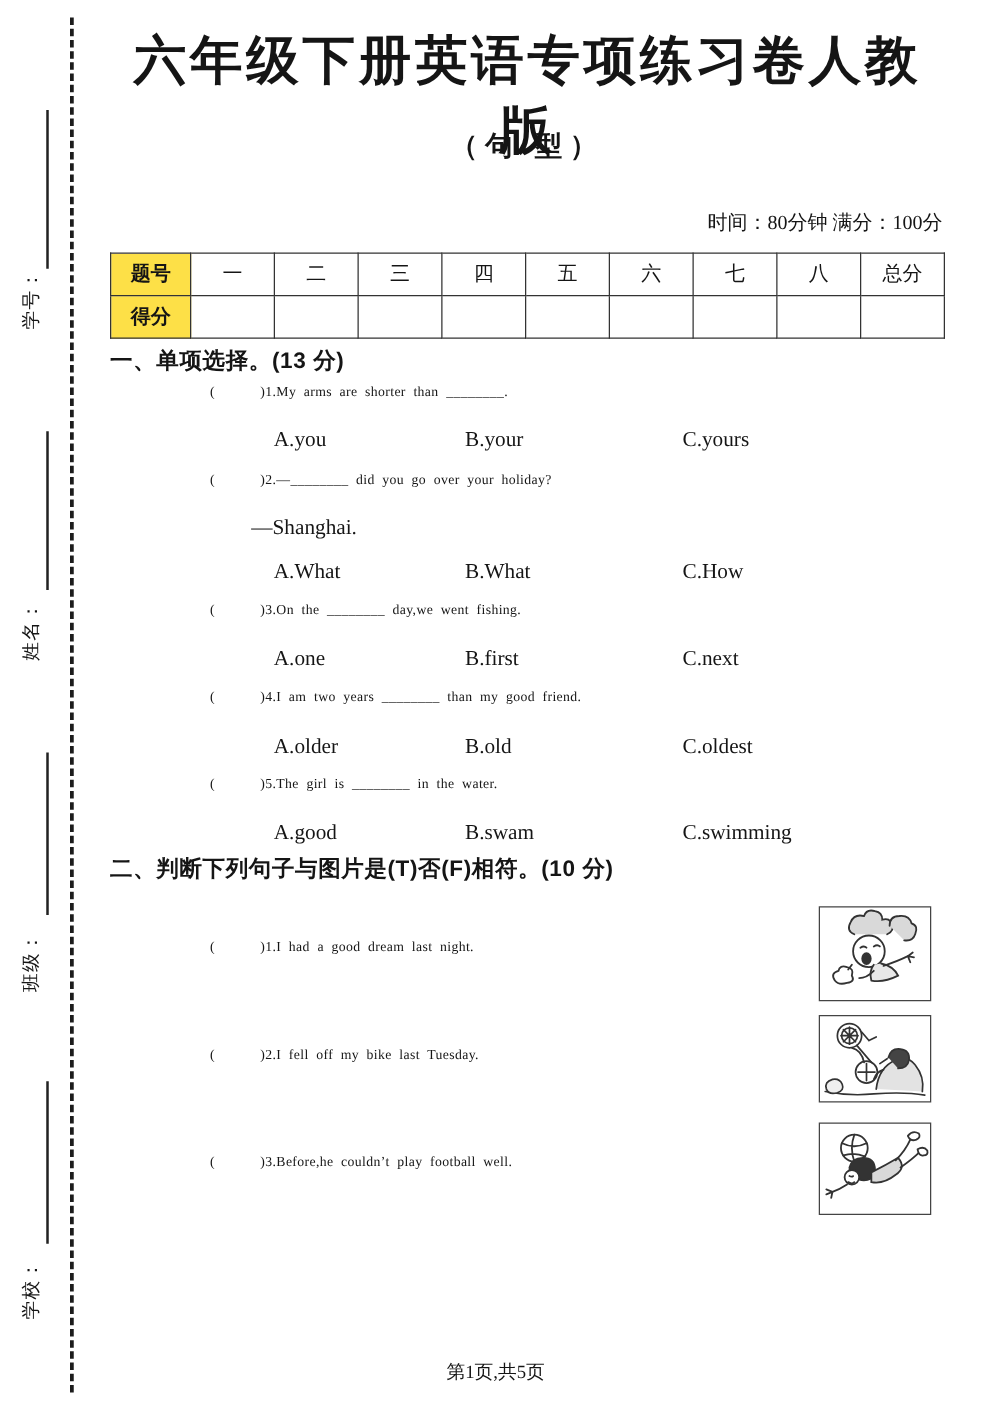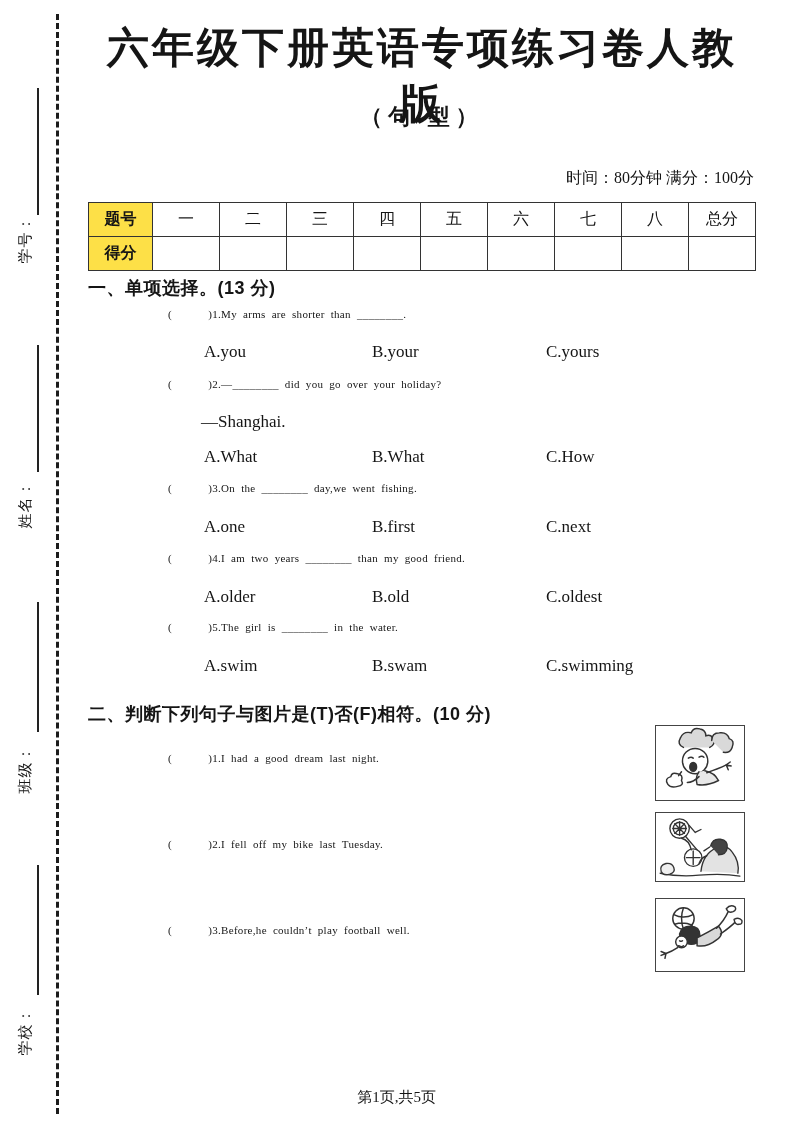--- a/index.html
+++ b/index.html
@@ -34,28 +34,28 @@
   table.score{position:absolute;top:202px;left:0;width:668px;
     border-collapse:collapse;table-layout:fixed;}
   table.score td{border:1px solid #333;height:33px;text-align:center;
     font-size:16px;padding:0;}
   table.score td.hd{background:#fde047;font-weight:bold;}
   col.c0{width:64px;}
 
   .sec-heading{position:absolute;left:0;font-size:18px;font-weight:bold;
     font-family:"Liberation Sans", sans-serif;letter-spacing:0.5px;}
   #s1-heading{top:276px;}
-  #s2-heading{top:702px;}
+  #s2-heading{top:683px;}
 
   .qline{position:absolute;left:37px;font-size:11px;white-space:pre;
     word-spacing:3px;letter-spacing:0.3px;margin-left:43px;}
   .qcont{position:absolute;left:113px;font-size:17px;word-spacing:3px;}
   .optrow{position:absolute;left:37px;width:620px;height:20px;font-size:17px;}
   .optrow span{position:absolute;top:0;white-space:pre;}
-  .optrow .o1{left:79px;}
+  .optrow .o1{left:94px;}
   .optrow .o2{left:247px;}
   .optrow .o3{left:421px;}
 
   #q1{top:308px;} #q1-opts{top:342px;}
   #q2{top:378px;} #q2b{top:412px;} #q2-opts{top:447px;}
   #q3{top:482px;} #q3-opts{top:517px;}
   #q4{top:552px;} #q4-opts{top:587px;}
   #q5{top:621px;} #q5-opts{top:656px;}
   #s2q1{top:752px;text-align:right;} #s2q2{top:838px;} #s2q3{top:924px;}
 
@@ -155,21 +155,21 @@
 
   <div class="qline" id="q4">(      )4.I am two years ________ than my good friend.</div>
   <div class="optrow" id="q4-opts">
     <span class="o1">A.older</span>
     <span class="o2">B.old</span>
     <span class="o3">C.oldest</span>
   </div>
 
   <div class="qline" id="q5">(      )5.The girl is ________ in the water.</div>
   <div class="optrow" id="q5-opts">
-    <span class="o1">A.swim</span>
+    <span class="o1">A.good</span>
     <span class="o2">B.swam</span>
     <span class="o3">C.swimming</span>
   </div>
 
   <div class="sec-heading" id="s2-heading">二、判断下列句子与图片是(T)否(F)相符。(10 分)</div>
 
   <div class="qline" id="s2q1">(      )1.I had a good dream last night.</div>
   <div class="qline" id="s2q2">(      )2.I fell off my bike last Tuesday.</div>
   <div class="qline" id="s2q3">(      )3.Before,he couldn’t play football well.</div>
 

